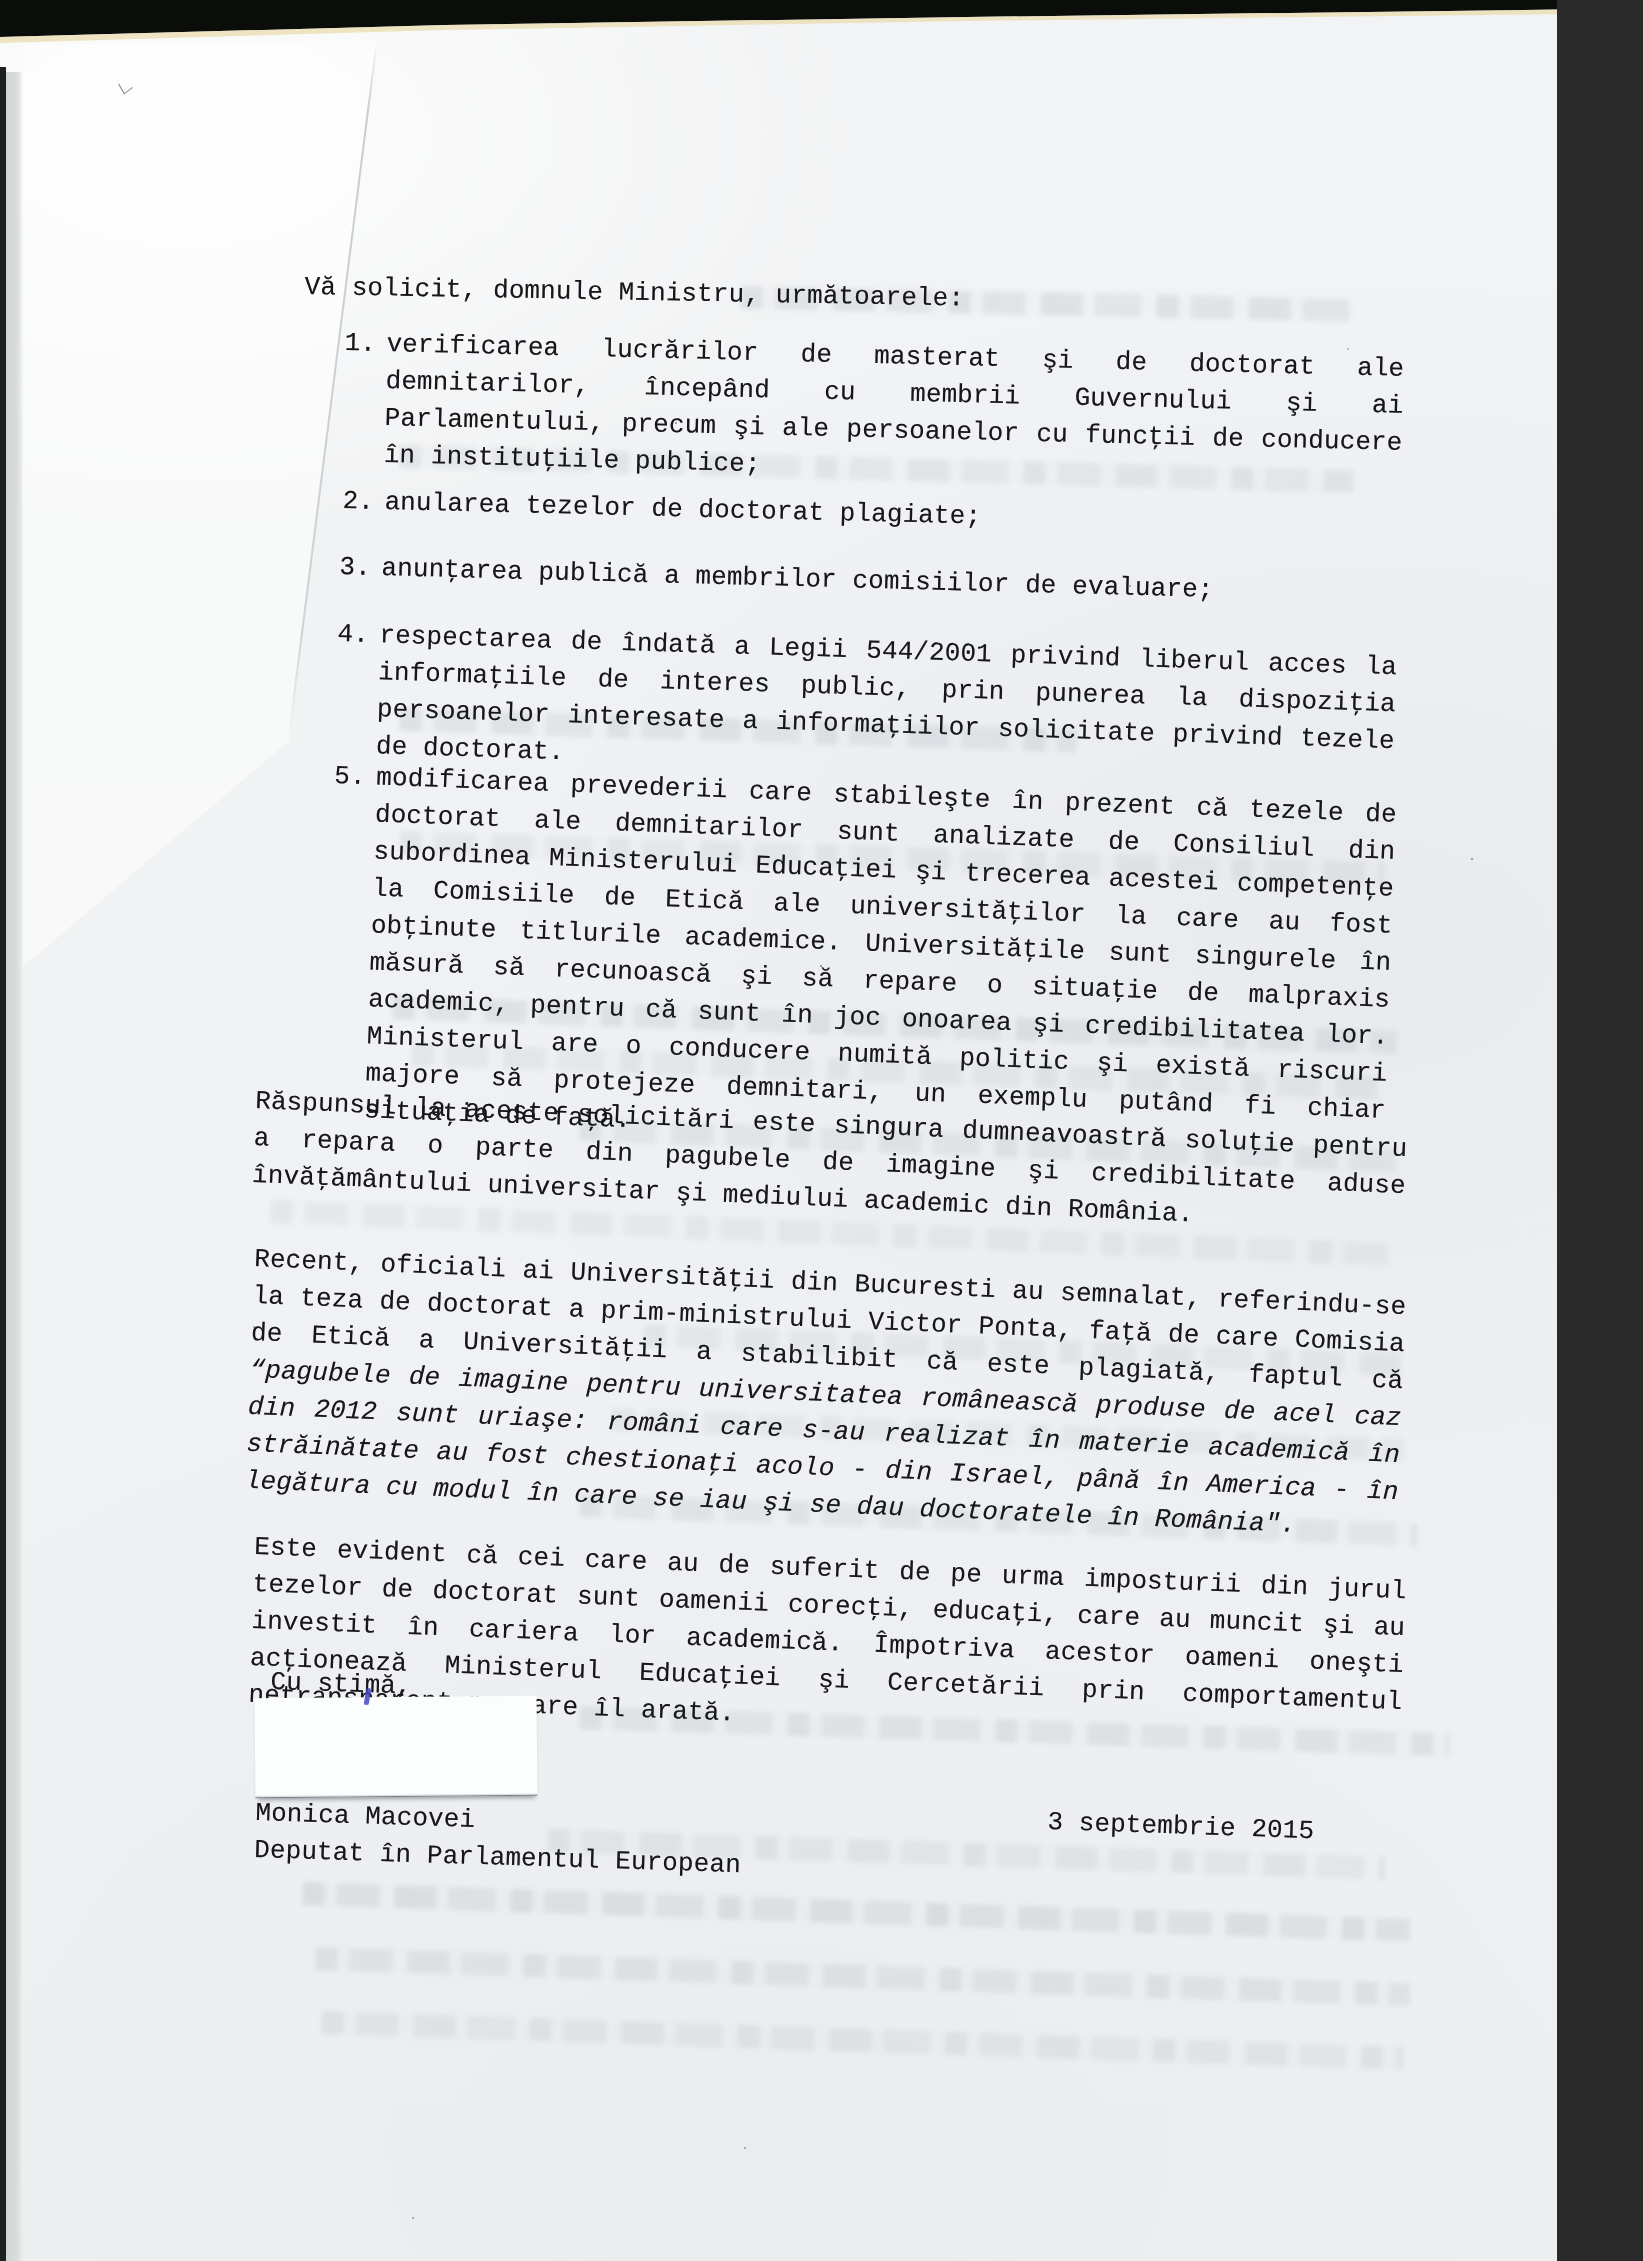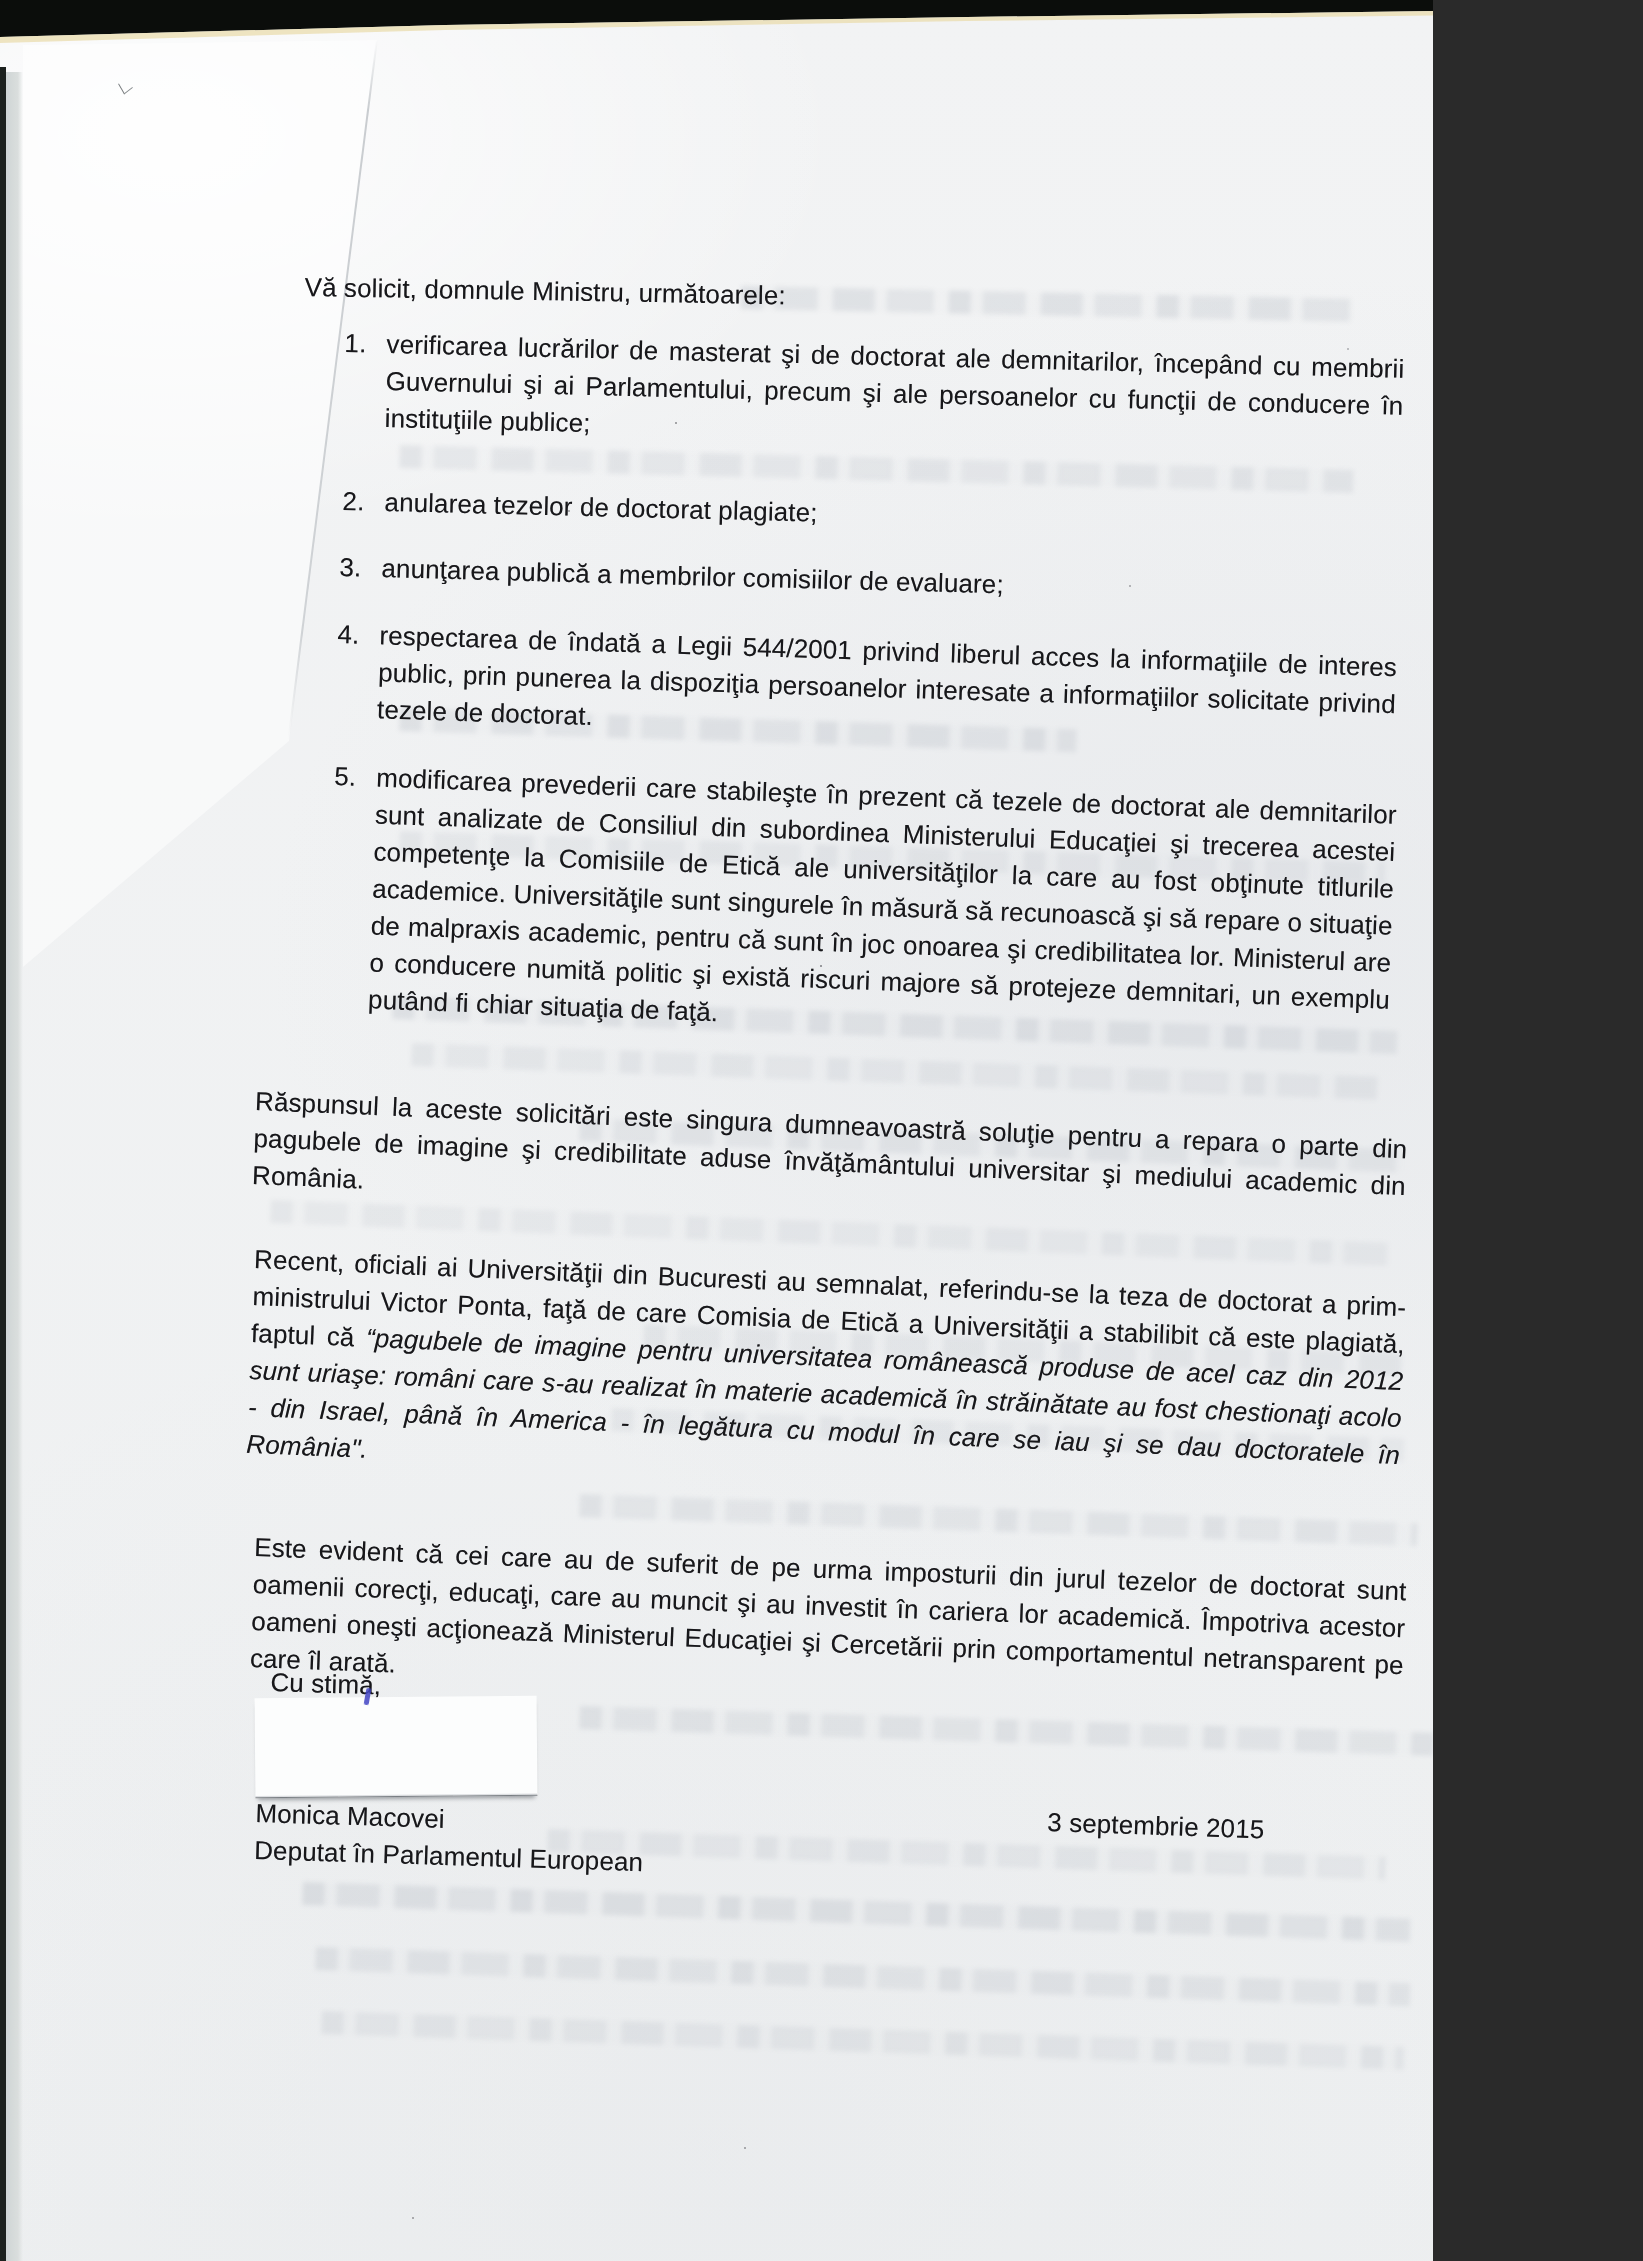--- a/index.html
+++ b/index.html
@@ -1,23 +1,23 @@
 <!DOCTYPE html>
 <html style="font-size:10.3px"><head>
 <meta charset="utf-8">
 <style>
   html,body{margin:0;padding:0;background:#2a2a2a;}
   #page{
-    position:relative; width:1433px; height:2261px; overflow:hidden;
+    position:relative; width:1557px; height:2261px; overflow:hidden;
     background:
       radial-gradient(1095px 644px at 12% 6%, rgba(255,255,255,.85), rgba(255,255,255,0) 62%),
       radial-gradient(1418px 967px at 88% 42%, rgba(219,222,227,.38), rgba(219,222,227,0) 70%),
       radial-gradient(1547px 1160px at 50% 95%, rgba(226,228,231,.35), rgba(226,228,231,0) 75%),
       linear-gradient(#f2f3f4,#eef0f1);
-    font-family:Liberation Sans, sans-serif;
+    font-family:Liberation Mono, monospace;
     color:#17171a;
   }
   
   .top-band{position:absolute;left:0;top:0;width:1643px;height:52px;background:#0b0d0b;
     clip-path:polygon(0 0,1643px 0,1643px 8.4px,967px 17px,445px 25px,0 37px);}
   .cream-line{position:absolute;left:0;top:0;width:1643px;height:52px;background:#e9dcae;opacity:.75;
     clip-path:polygon(0 37px,445px 25px,967px 17px,1643px 8.4px,1643px 13px,967px 21px,445px 30px,0 43px);}
   .left-dark{position:absolute;left:0;top:67px;width:5.8px;height:2194px;background:#1c211e;}
   .left-gray{position:absolute;left:5.8px;top:72px;width:17.4px;height:2189px;
     background:linear-gradient(to right,#cfd5d5,#dadedd 70%,rgba(218,222,221,0));}

